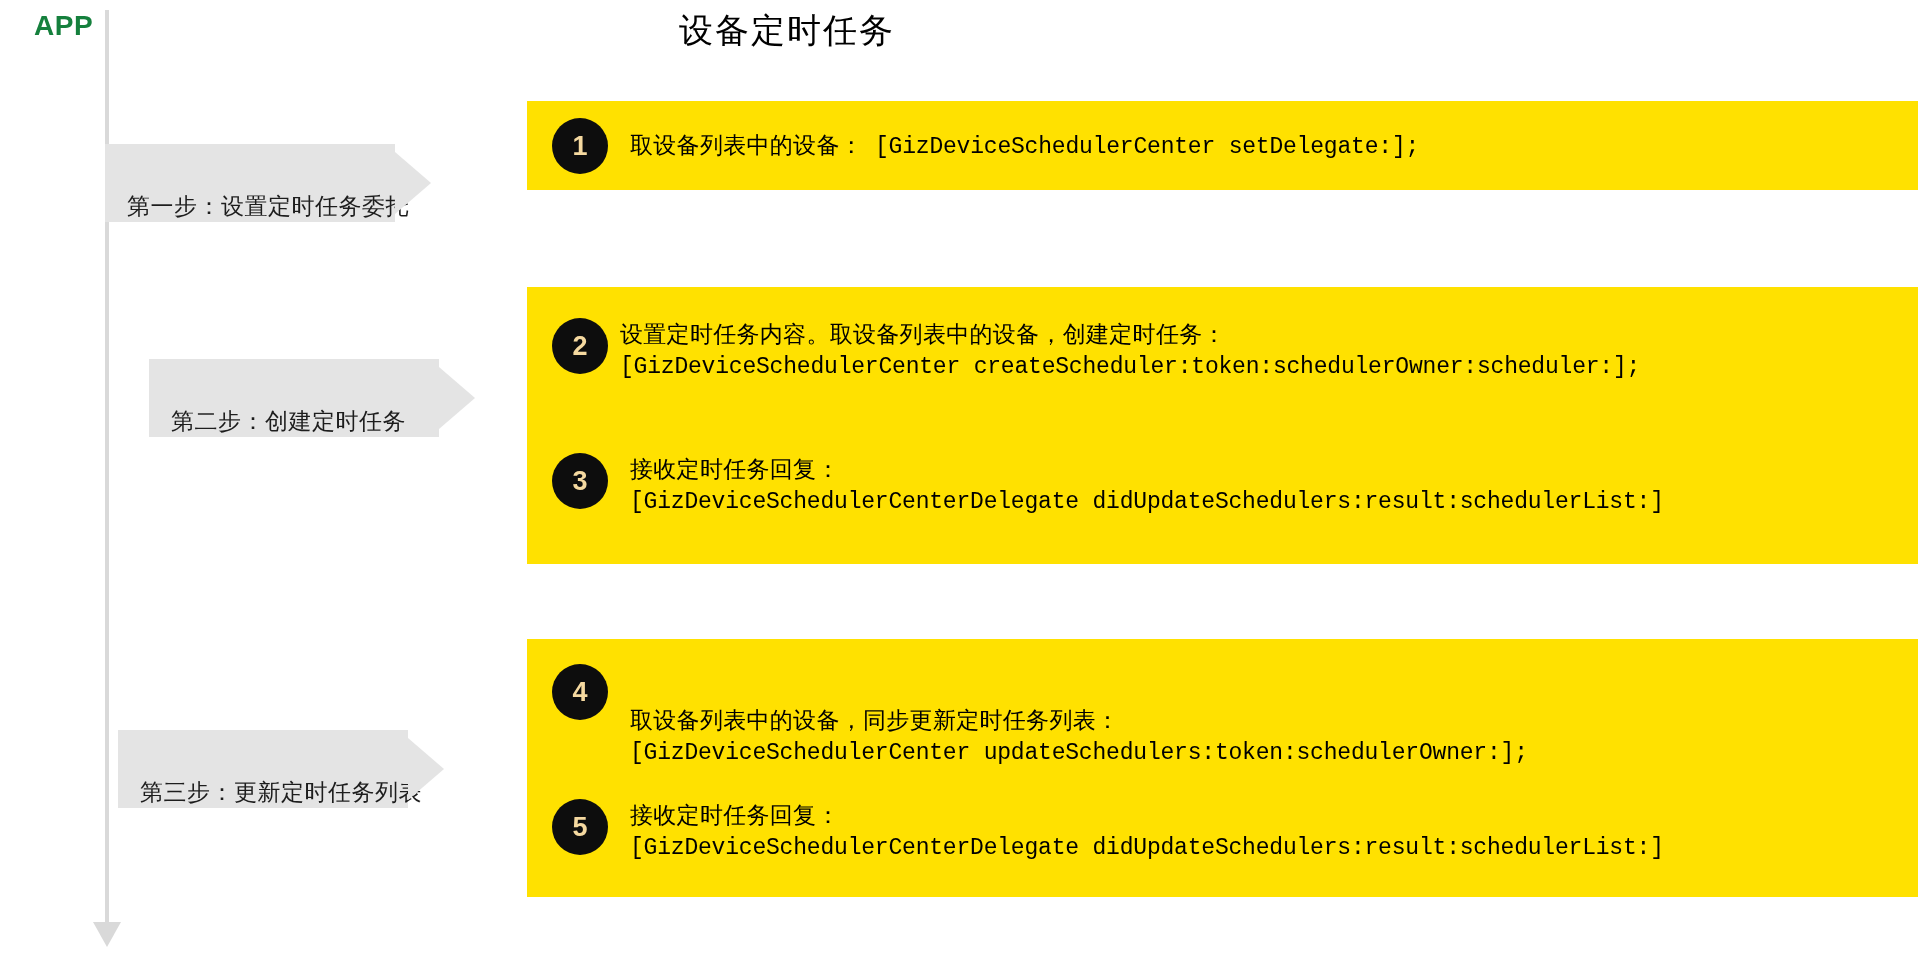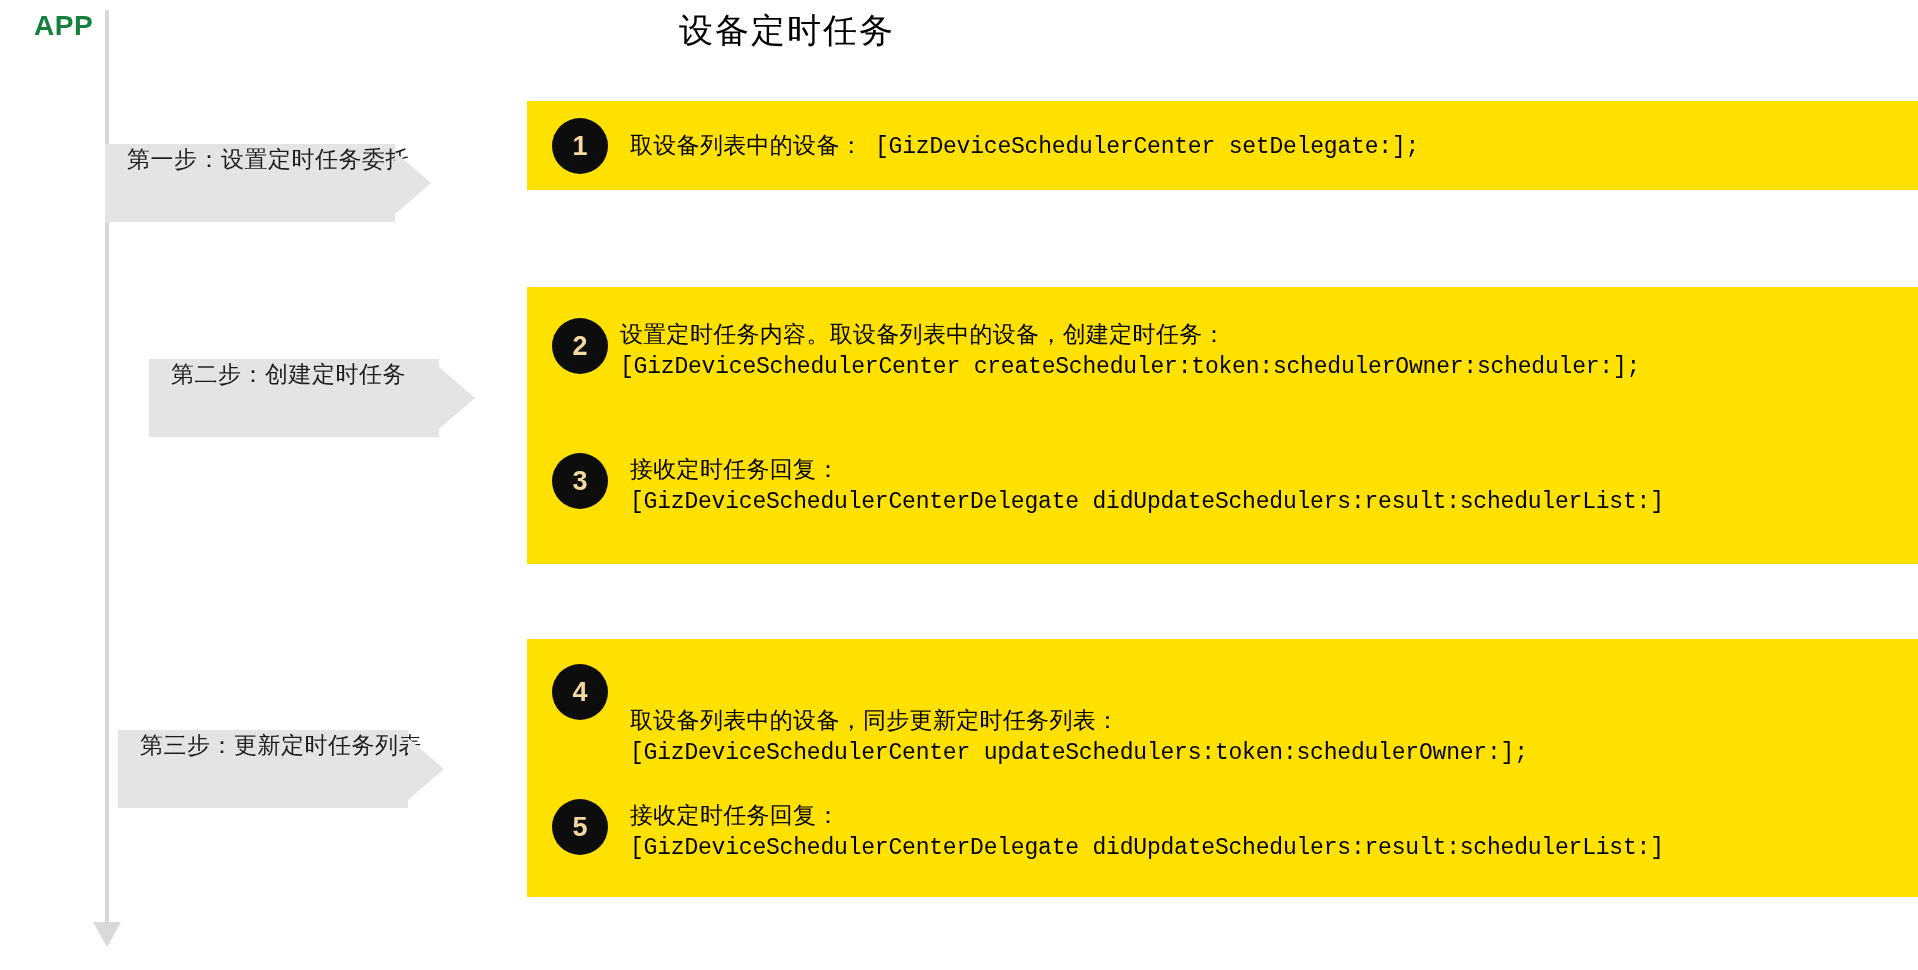--- a/index.html
+++ b/index.html
@@ -62,21 +62,21 @@
   .step-chevron {
     position: absolute;
     height: 62px;
     display: flex;
     align-items: center;
   }
   .step-chevron .chev-body {
     height: 78px;
     background: #e4e4e4;
     display: flex;
-    align-items: flex-start;
+    align-items: flex-end;
     padding-left: 22px;
     box-sizing: border-box;
   }
   .step-chevron .chev-point {
     width: 0;
     height: 0;
     border-top: 31px solid transparent;
     border-bottom: 31px solid transparent;
     border-left: 36px solid #e4e4e4;
   }

